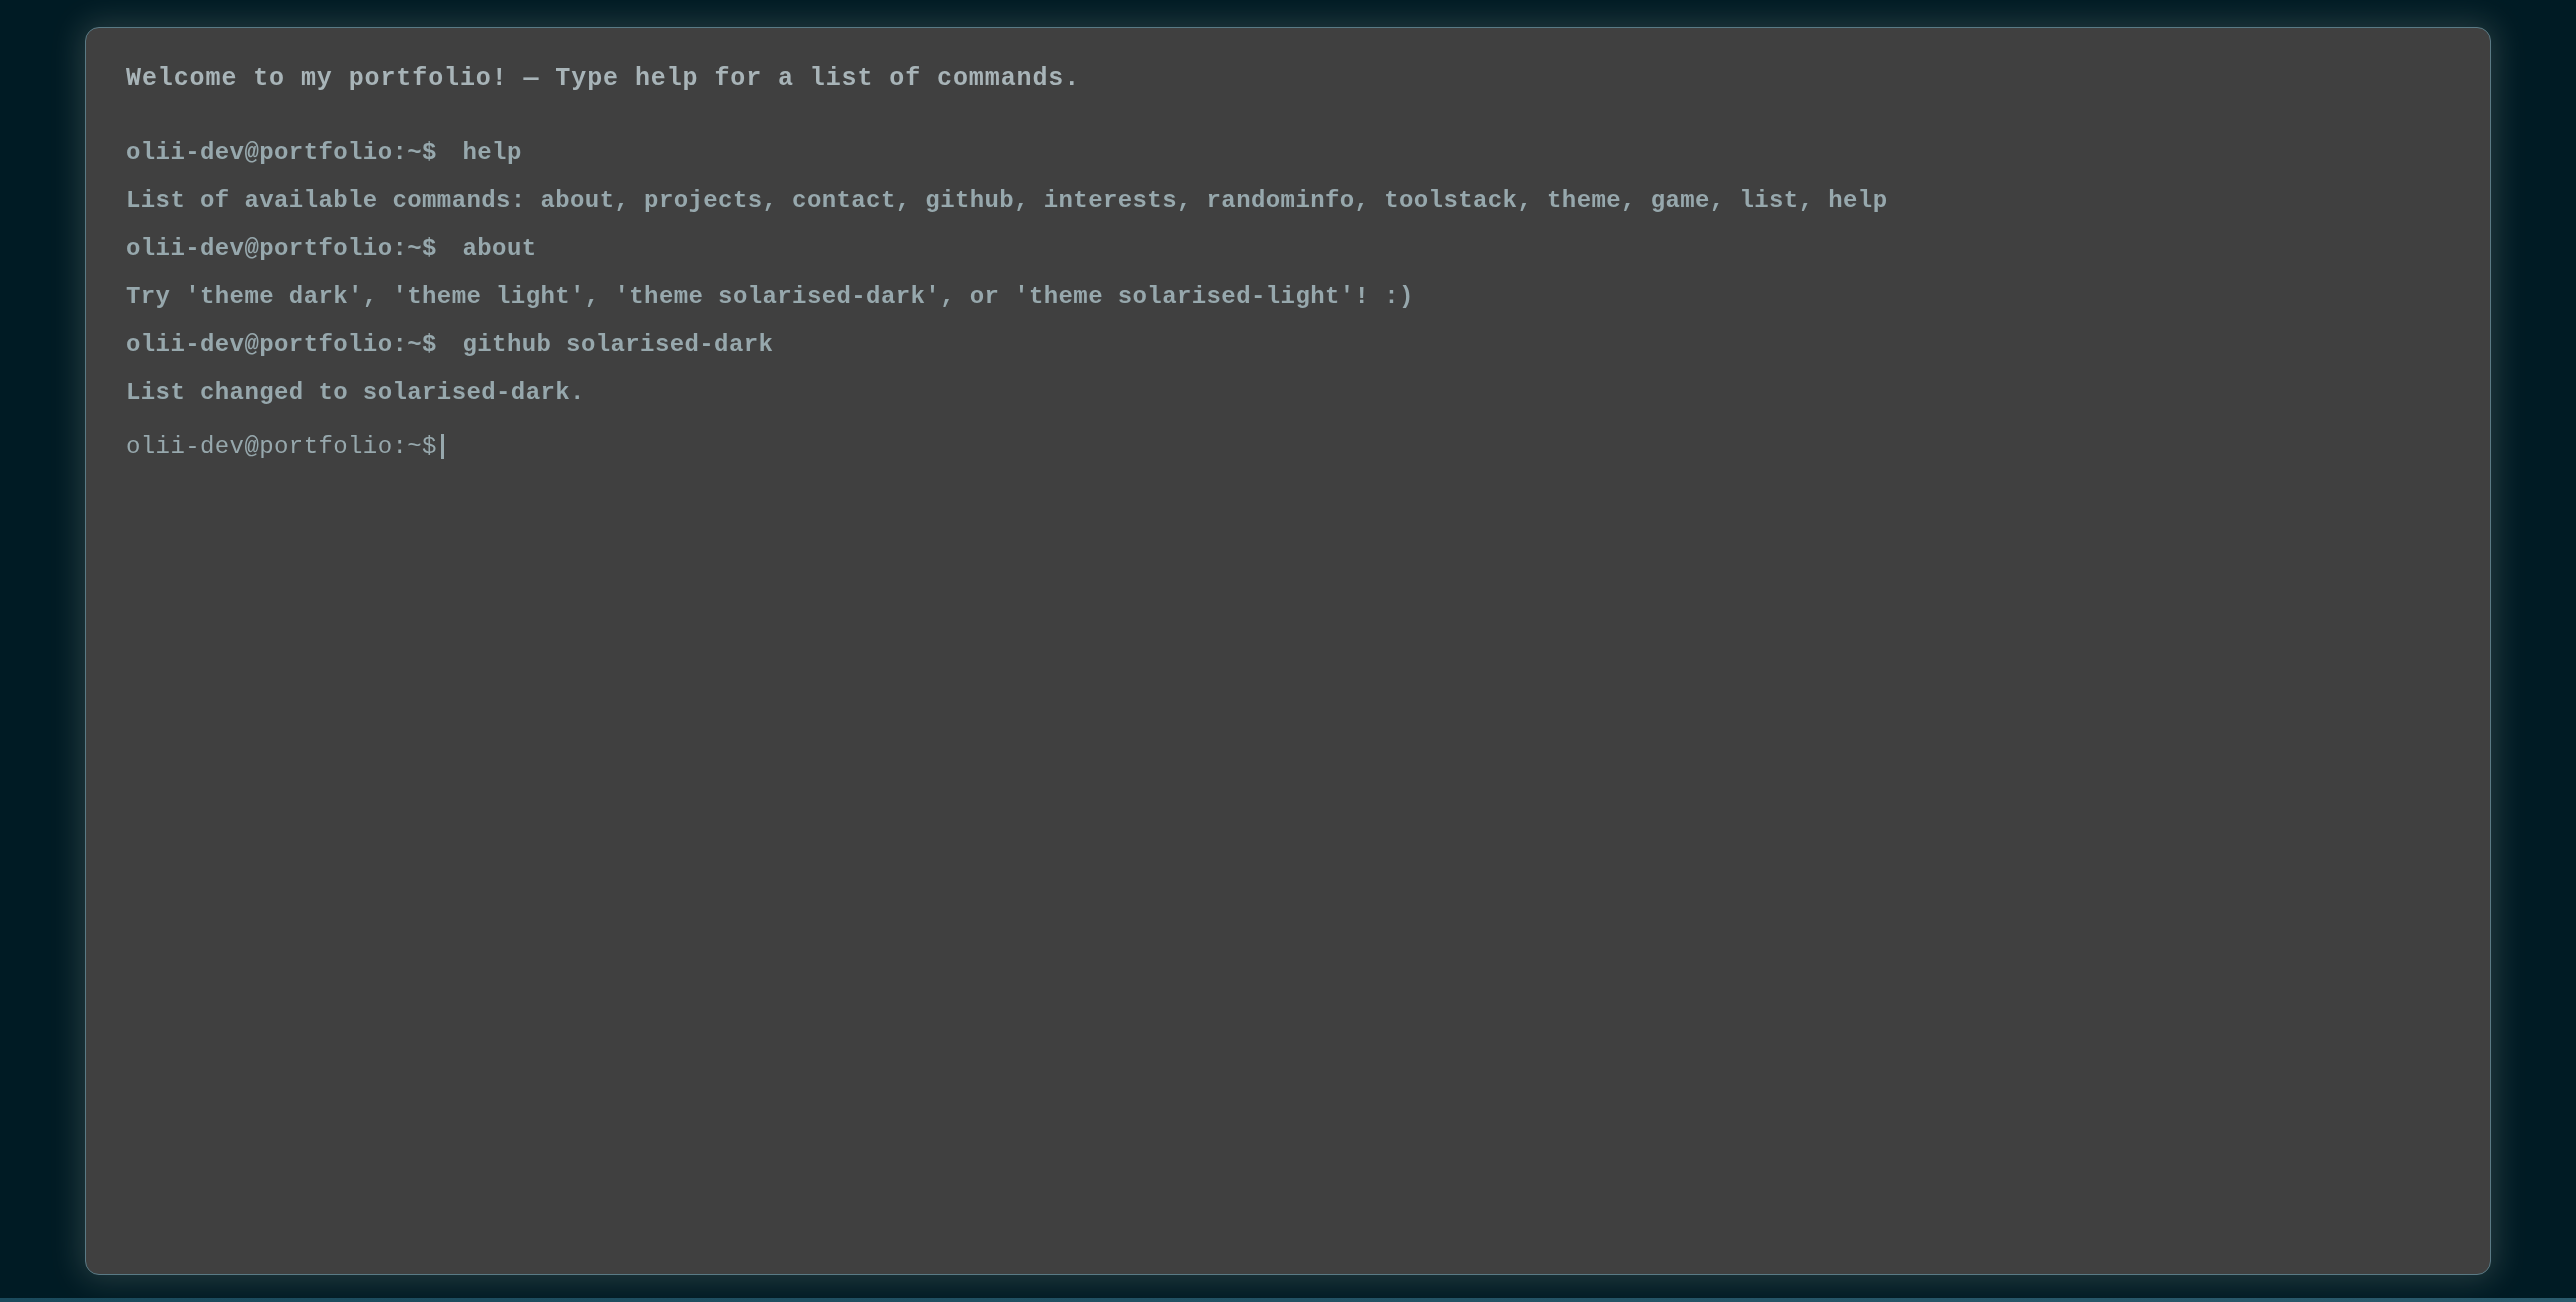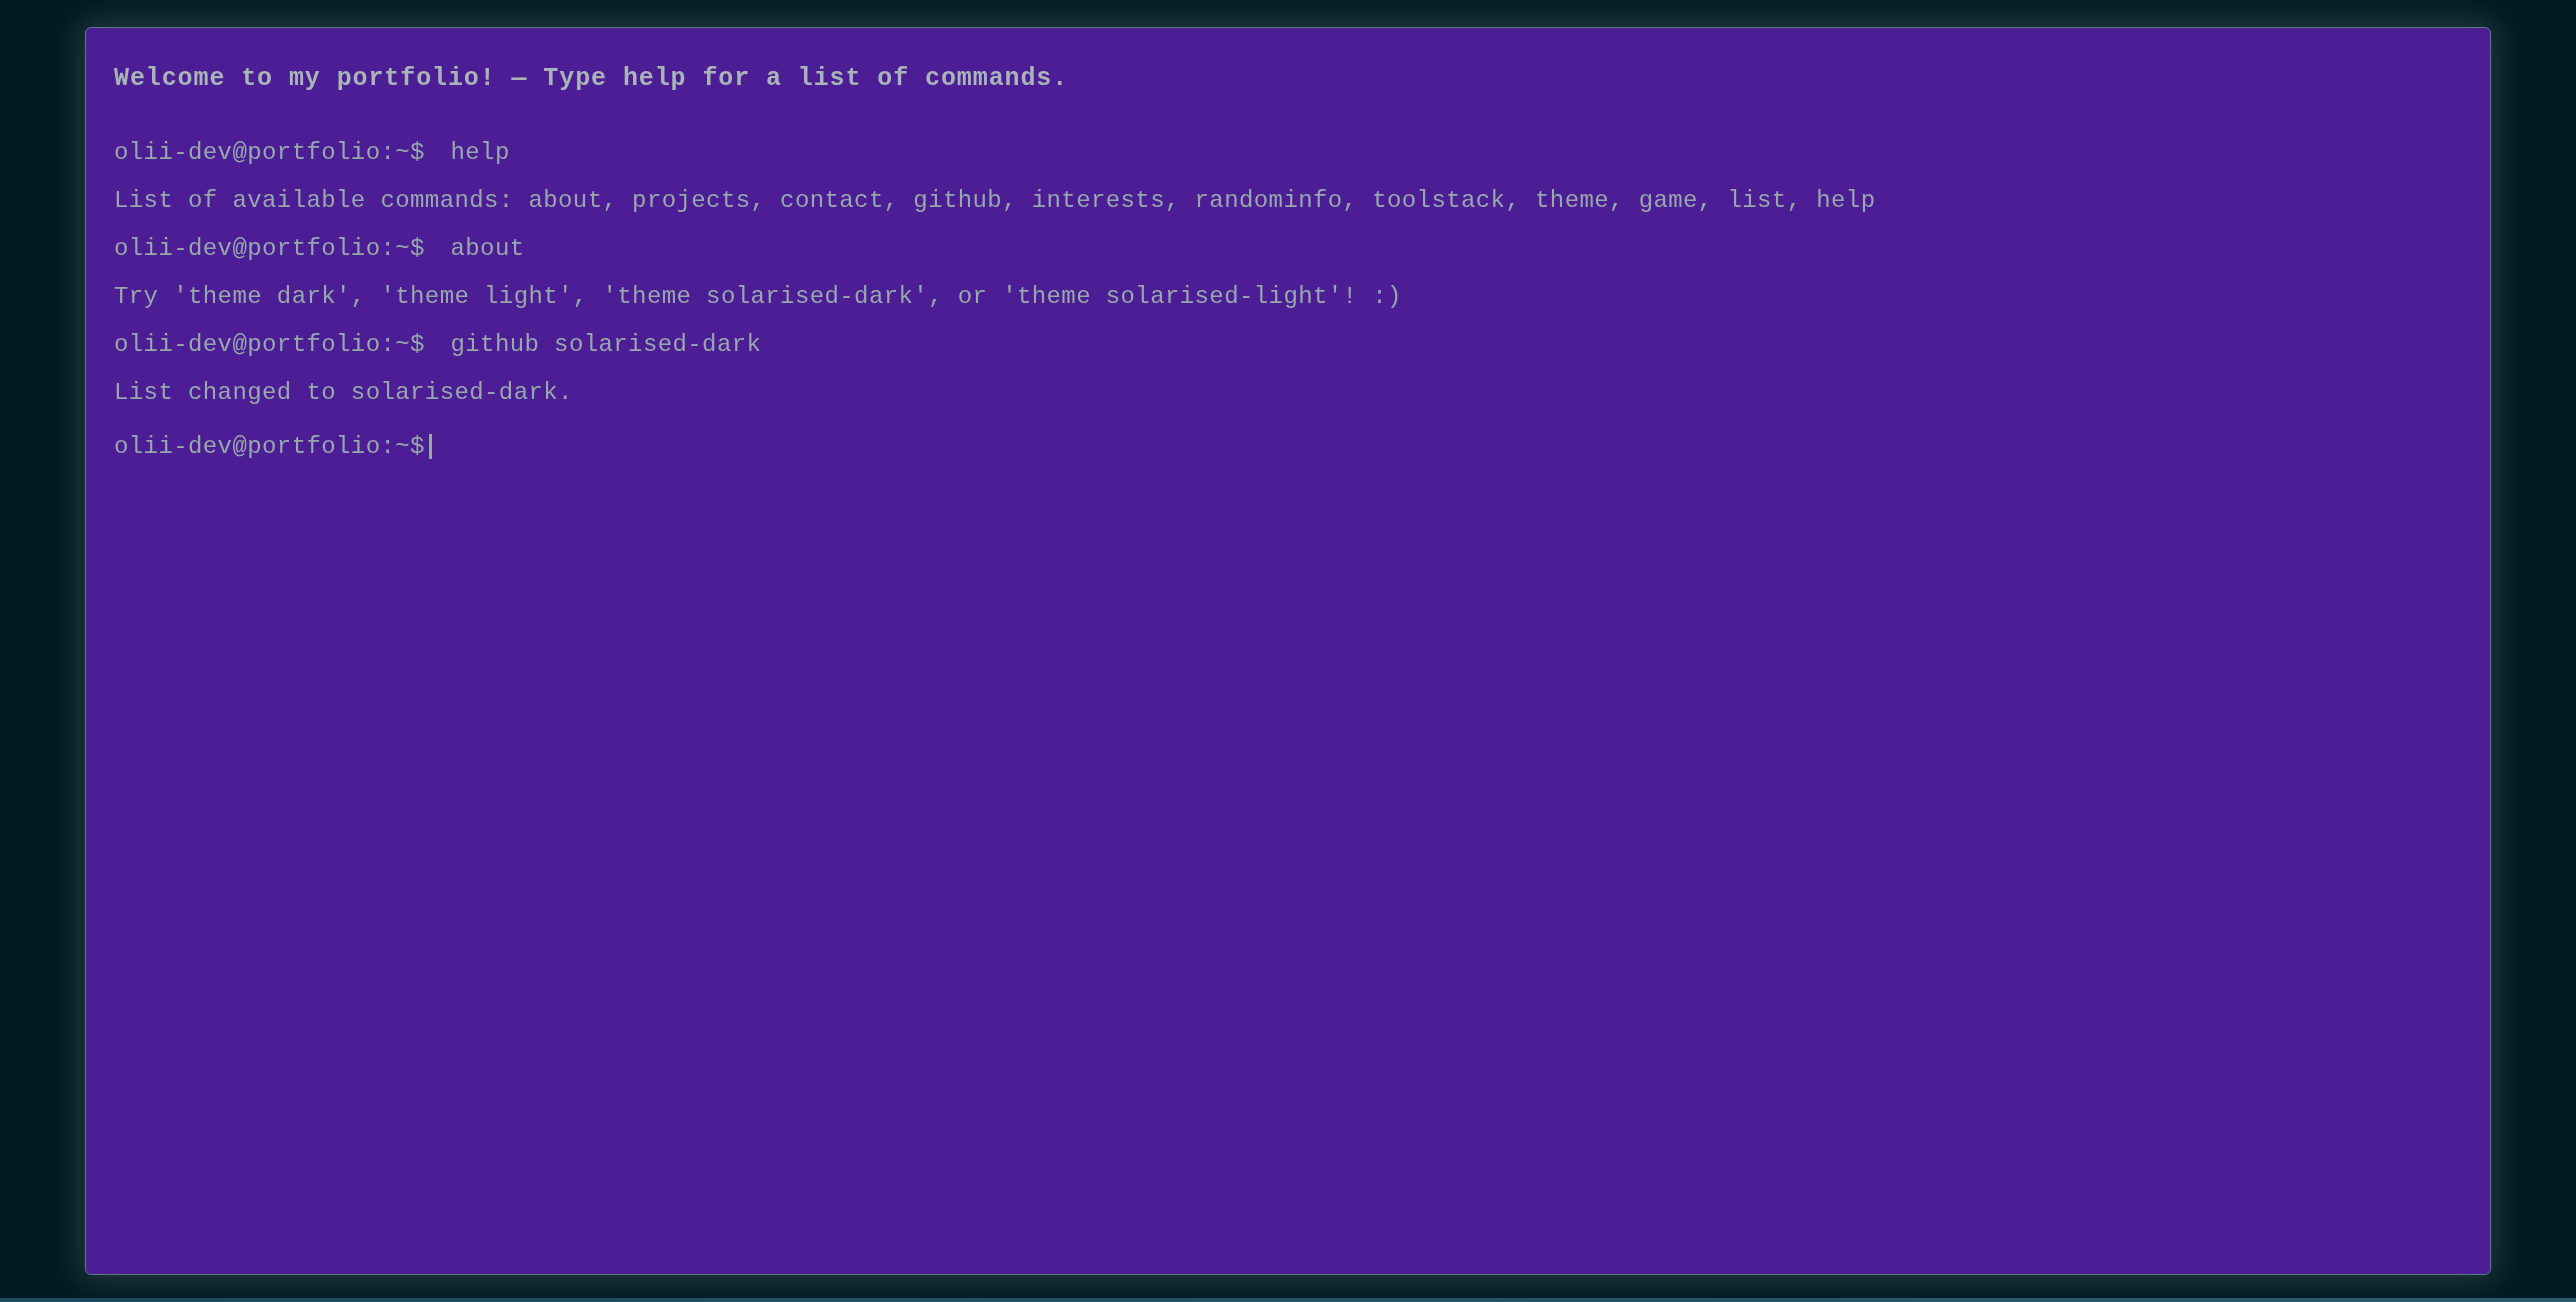--- a/index.html
+++ b/index.html
@@ -9,44 +9,45 @@
     }
     
     body {
       background: #001b24;
       min-height: 100vh;
       padding: 27px 85px;
       font-family: 'Courier New', Courier, monospace;
     }
     
     .terminal-window {
-      background: #4c1d95;
+      background: #404040;
       border: 1.8px solid #5a7a85;
-      border-radius: 6px;
-      padding: 36px 28px;
+      border-radius: 14px;
+      padding: 36px 40px;
       min-height: 1248px;
       box-shadow: 0 0 31px 4.5px rgba(255, 250, 220, 0.15);
       position: relative;
     }
     
     .welcome-line {
       color: #a8b4b8;
       font-size: 25px;
       font-weight: bold;
       letter-spacing: 0.9px;
       margin-bottom: 36px;
       font-family: 'Courier New', Courier, monospace;
     }
     
     .terminal-line {
       color: #97a8ad;
       font-size: 24px;
       line-height: 2.0;
       font-family: 'Courier New', Courier, monospace;
       letter-spacing: 0.4px;
+      font-weight: bold;
     }
     
     .prompt {
       color: #97a8ad;
     }
     
     .command {
       color: #97a8ad;
       margin-left: 10.8px;
     }

